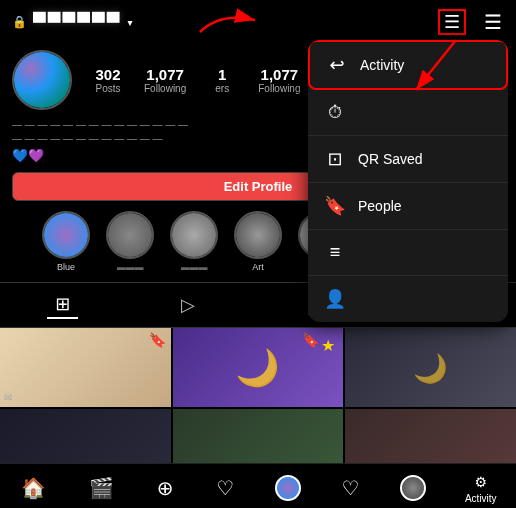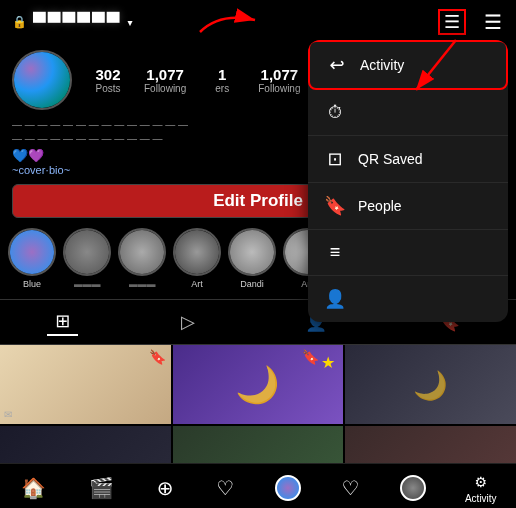--- a/index.html
+++ b/index.html
@@ -111,36 +111,37 @@
     }
     .bio-hearts { font-size: 13px; }
     .bio-tag { color: #8ab4f8; font-size: 11px; }
 
     
     .edit-profile-btn {
       display: block;
       width: calc(100% - 24px);
       margin: 0 12px 10px;
       padding: 6px;
-      background: #b91c1c;
+      background: #ef4444;
       border: 1px solid #444;
       border-radius: 6px;
       color: #fff;
-      font-size: 17px;
+      font-size: 13px;
       font-weight: 600;
       cursor: pointer;
       text-align: center;
     }
 
     
     .stories-row {
       display: flex;
-      gap: 7px;
+      gap: 16px;
       padding: 0 8px 10px;
       overflow-x: hidden;
+      justify-content: center;
     }
     .story-item {
       display: flex;
       flex-direction: column;
       align-items: center;
       gap: 3px;
     }
     .story-circle {
       width: 48px;
       height: 48px;
@@ -358,21 +359,20 @@
       <span class="stat-number">1,077</span>
       <span class="stat-label">Following</span>
     </div>
   </div>
 </div>
 
 <div class="bio-section">
   <div class="bio-text" style="color:#888;font-size:10px;">— — — — — — — — — — — — — —</div>
   <div class="bio-text" style="color:#888;font-size:10px;">— — — — — — — — — — — —</div>
   <div><span class="bio-hearts">💙💜</span></div>
-  <div class="bio-tag">~cover·bio~</div>
 </div>
 
 <button class="edit-profile-btn">Edit Profile</button>
 
 <div class="stories-row">
   <div class="story-item">
     <div class="story-circle">
         <div class="story-circle-inner s1"></div>
       </div>
     <span class="story-label">Blue</span>

